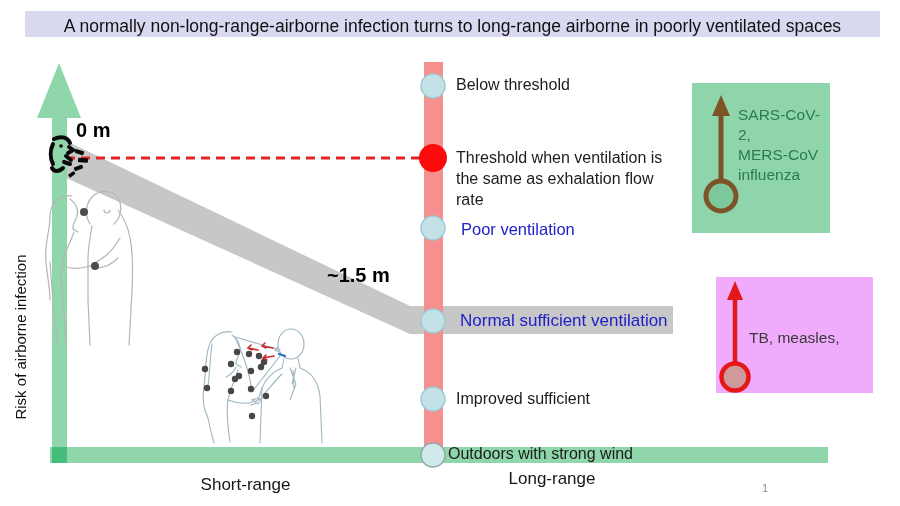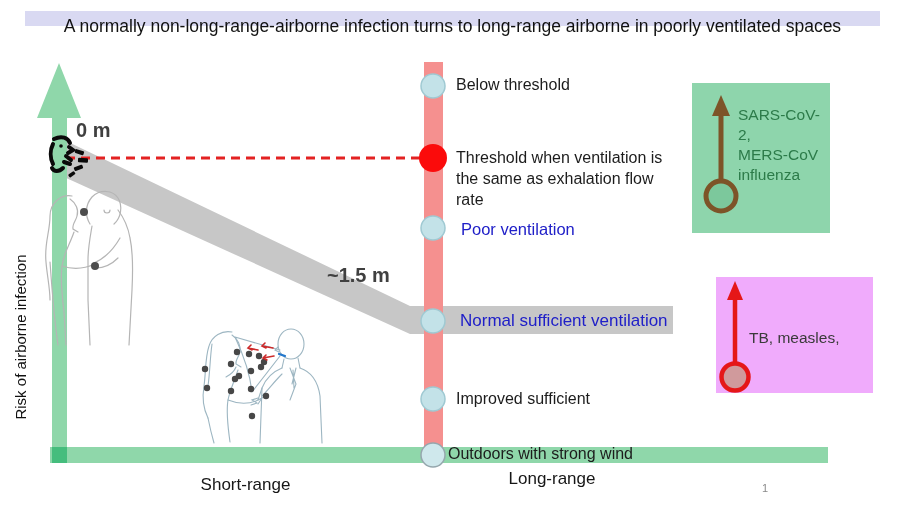--- a/index.html
+++ b/index.html
@@ -1,23 +1,23 @@
 <!DOCTYPE html>
 <html><head>
 <meta charset="utf-8">
 <style>
   html,body{margin:0;padding:0;}
   body{width:900px;height:506px;position:relative;background:#ffffff;
        font-family:"Liberation Sans",sans-serif;overflow:hidden;}
   .abs{position:absolute;}
-  .title-bar{left:25px;top:11px;width:855px;height:15px;line-height:31px;
+  .title-bar{left:25px;top:11px;width:855px;height:26px;line-height:31px;
     background:#d9d9f2;color:#111;font-size:17.5px;text-align:center;white-space:nowrap;}
   .y-label{left:-78px;top:327px;width:200px;height:20px;text-align:center;
     transform:rotate(-90deg);font-size:15px;color:#111;}
-  .blue-marker{color:#404040;font-weight:bold;font-size:20px;}
+  .blue-marker{color:#000000;font-weight:bold;font-size:20px;}
   .lbl{color:#1c1c1c;font-size:16px;}
   .lbl-blue{color:#2020c8;}
   .threshold-lbl{width:228px;line-height:21px;}
   .axis-lbl{font-size:17px;color:#161616;text-align:center;}
   .page-num{font-size:11px;color:#8a8a8a;}
   .green-box{left:692px;top:83px;width:138px;height:150px;background:#8ed5ac;}
   .red-box{left:696px;top:277px;width:157px;height:116px;background:#f0abfc;margin-left:20px;}
   .green-box .txt{position:absolute;left:46px;top:22px;color:#2c7b49;font-size:15.5px;line-height:20px;}
   .red-box .txt{position:absolute;left:33px;top:50px;color:#3a3a3a;font-size:15.5px;line-height:21px;}
   .txt span{display:block;}

